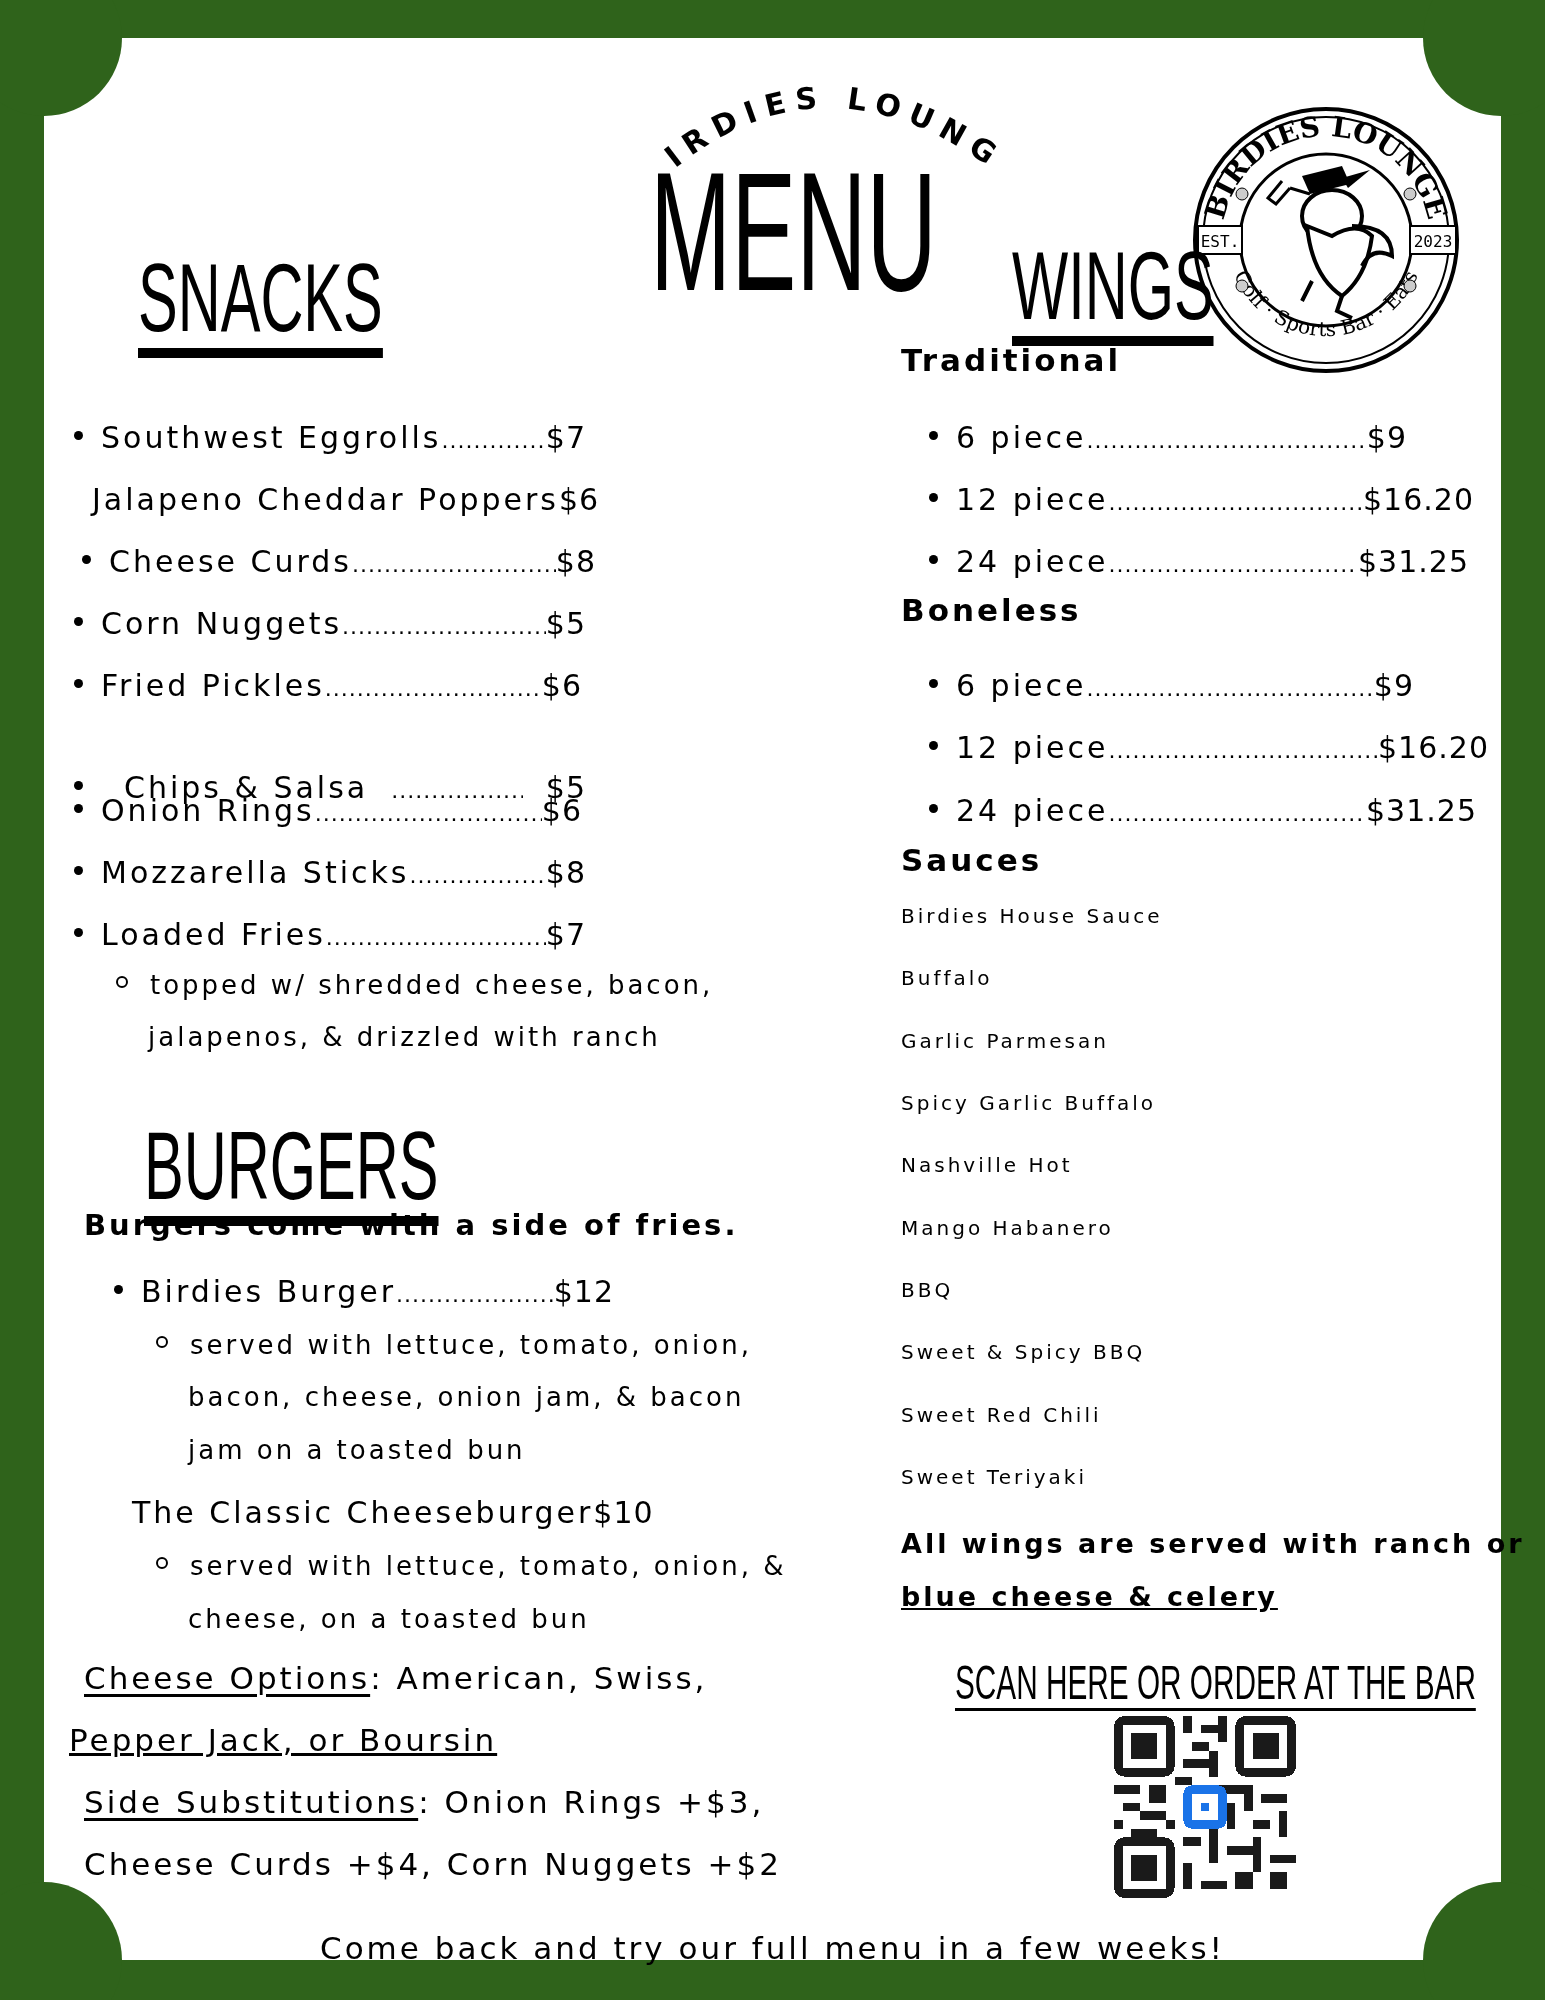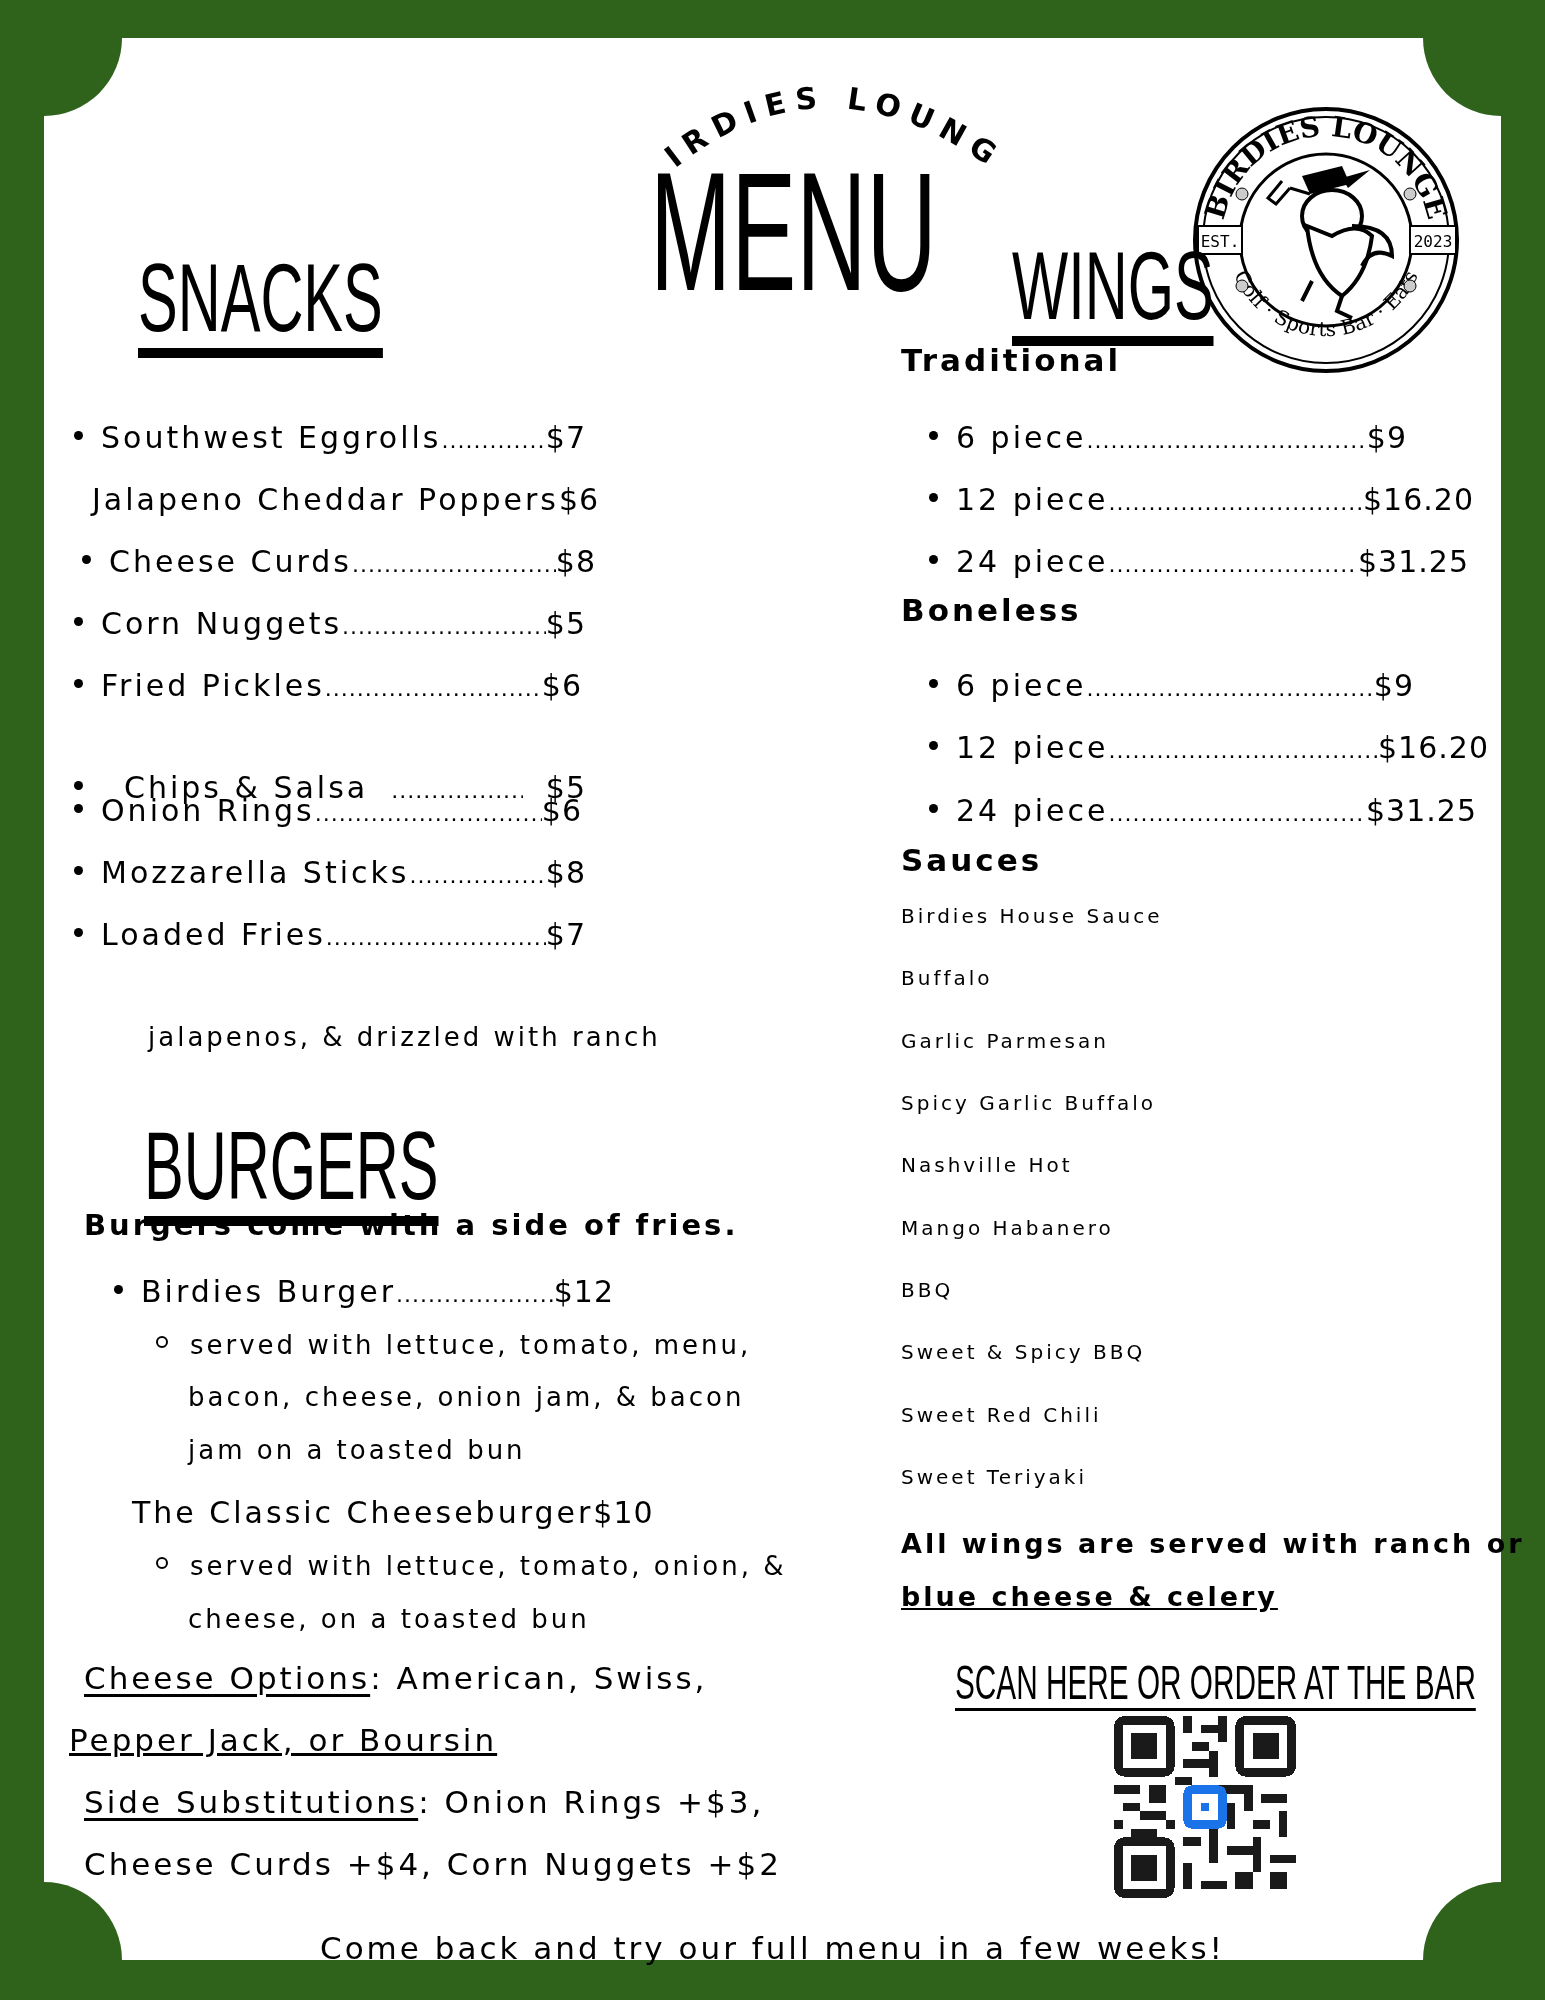--- a/index.html
+++ b/index.html
@@ -127,32 +127,33 @@
       <span>Mozzarella Sticks</span>
       <span class="dots">..............................................................</span>
       <span class="price">$8</span>
     </div>
   <div class="row" style="left:30px;top:879px;width:512px;">
       <span class="bullet"></span>
       <span>Loaded Fries</span>
       <span class="dots">..............................................................</span>
       <span class="price">$7</span>
     </div>
+  <div class="sub" style="left:72px;top:932px;"><span class="hollow"></span><span>topped w/ shredded cheese, bacon,</span></div>
   <div class="sub" style="left:104px;top:984px;"><span>jalapenos, &amp; drizzled with ranch</span></div>
 
   <div class="abs heading" style="left:100px;top:1080px;">BURGERS</div>
   <div class="abs bold" style="left:40px;top:1170px;font-size:29px;letter-spacing:3px;white-space:nowrap;">Burgers come with a side of fries.</div>
 
   <div class="row" style="left:70px;top:1236px;width:500px;">
       <span class="bullet"></span>
       <span>Birdies Burger </span>
       <span class="dots">..............................................................</span>
       <span class="price">$12</span>
     </div>
-  <div class="sub" style="left:112px;top:1292px;"><span class="hollow"></span><span>served with lettuce, tomato, menu,</span></div>
+  <div class="sub" style="left:112px;top:1292px;"><span class="hollow"></span><span>served with lettuce, tomato, onion,</span></div>
   <div class="sub" style="left:144px;top:1344px;"><span>bacon, cheese, onion jam, &amp; bacon</span></div>
   <div class="sub" style="left:144px;top:1397px;"><span>jam on a toasted bun</span></div>
 
   <div class="row" style="left:70px;top:1457px;width:496px;">
       <span class="bullet"></span>
       <span>The Classic Cheeseburger</span>
       <span class="dots">..............................................................</span>
       <span class="price">$10</span>
     </div>
   <div class="sub" style="left:112px;top:1513px;"><span class="hollow"></span><span>served with lettuce, tomato, onion, &amp;</span></div>

